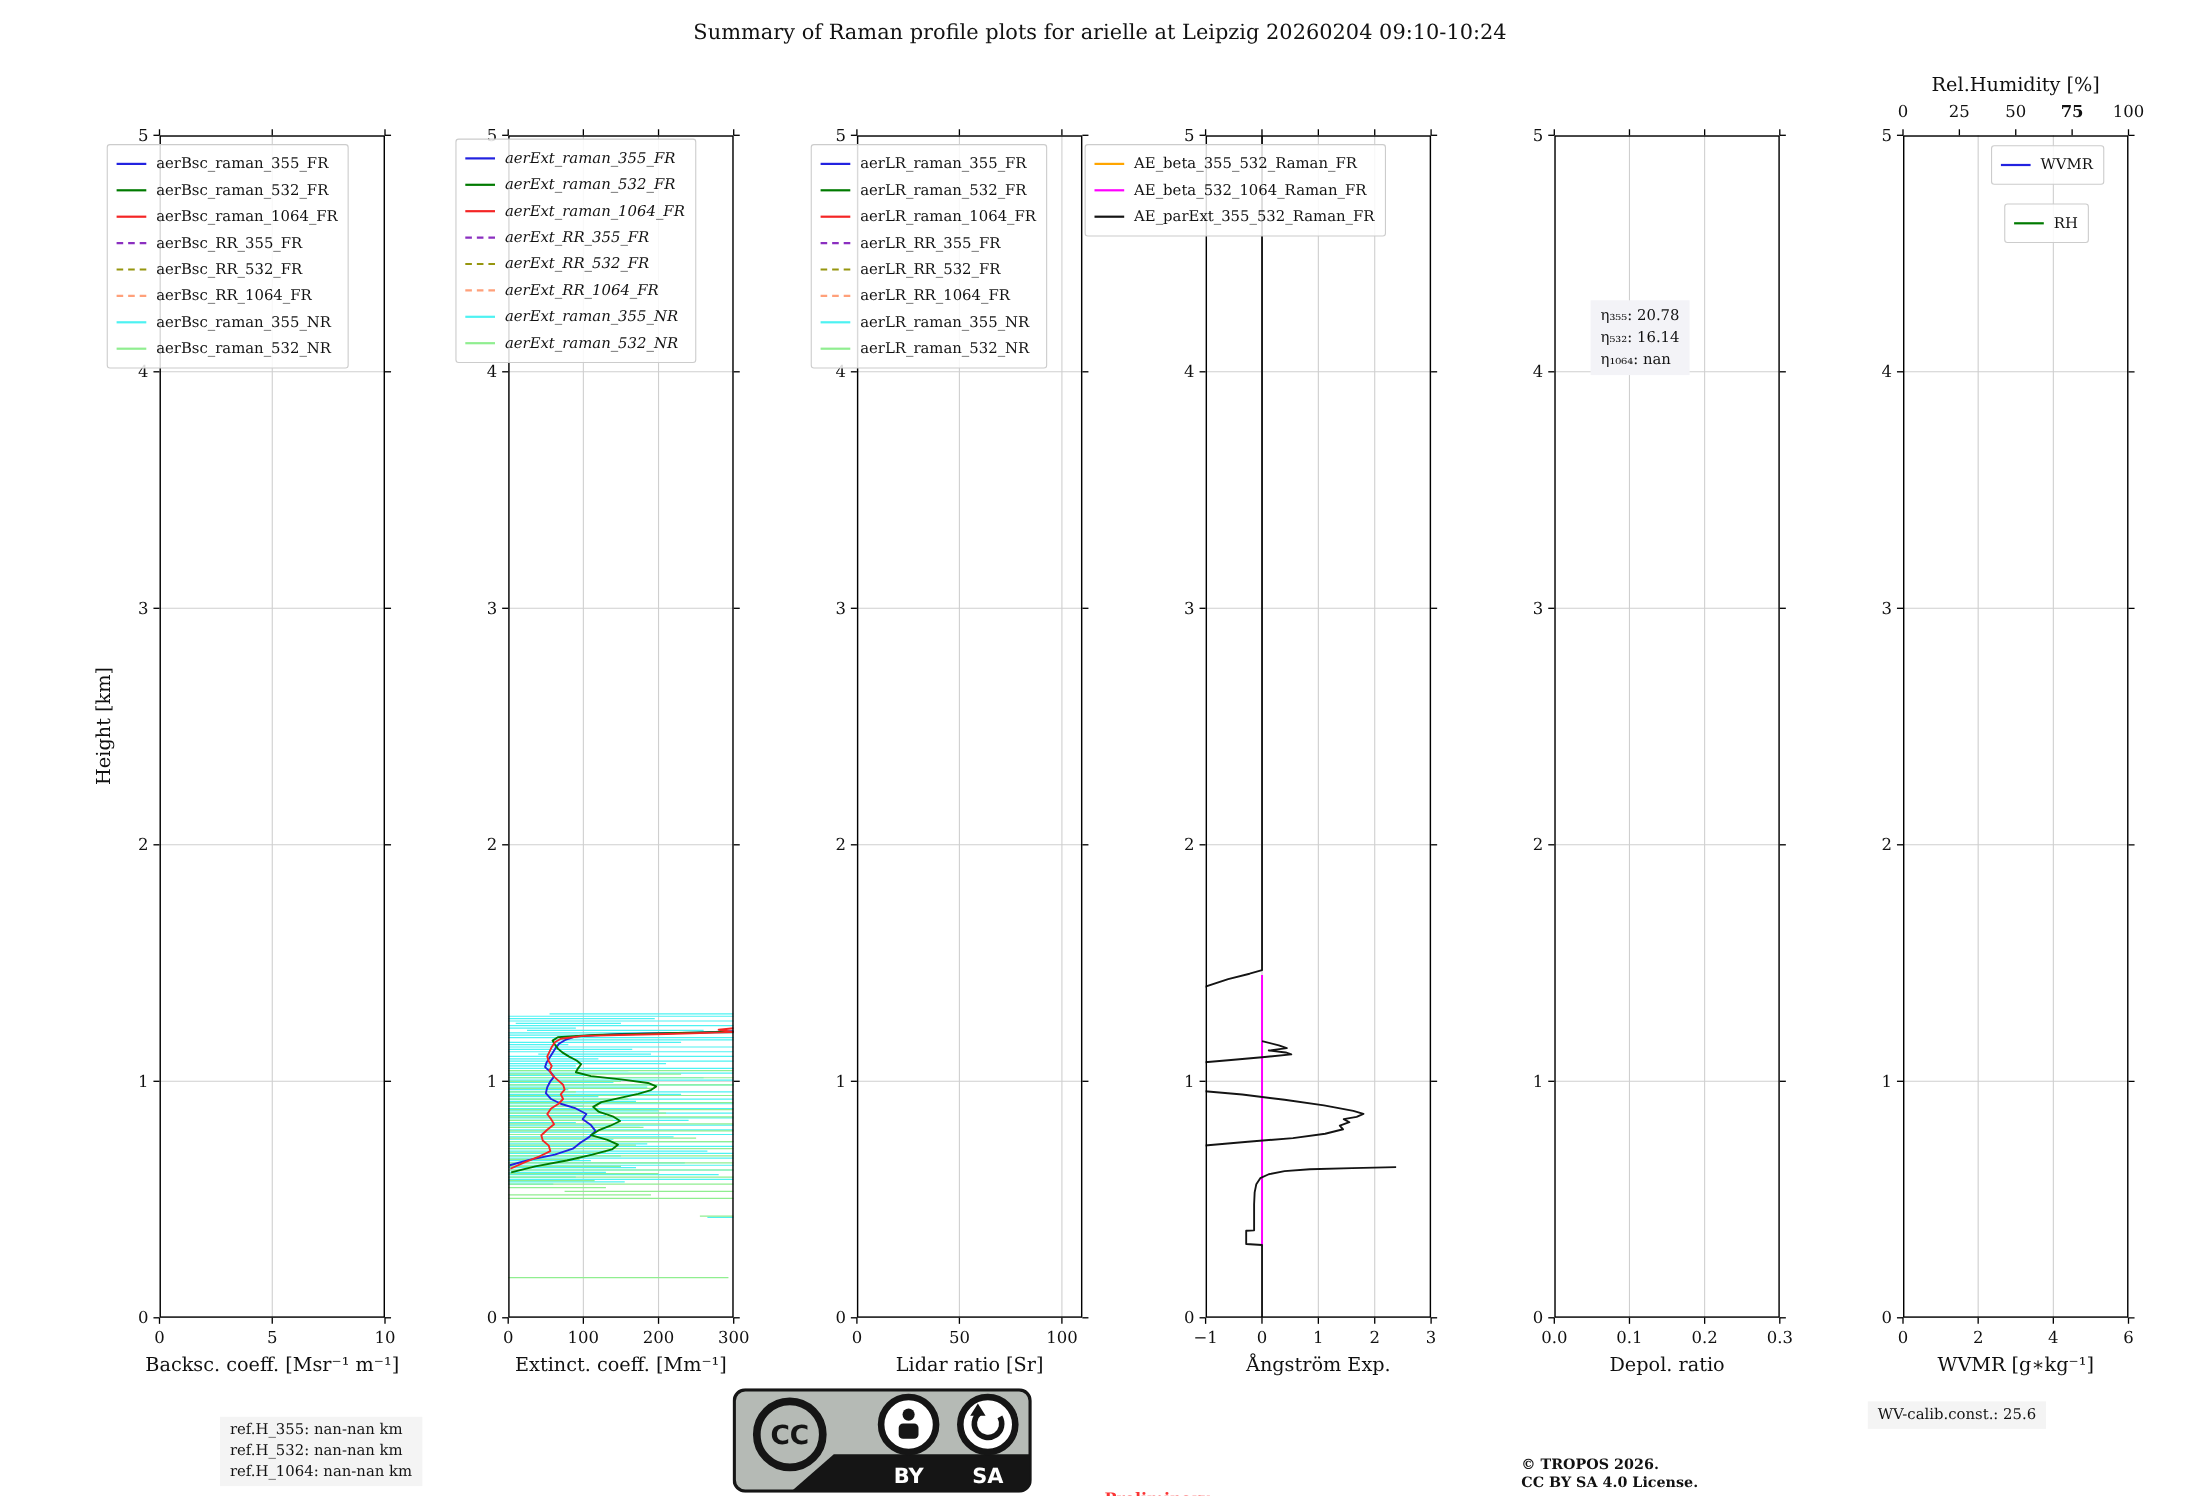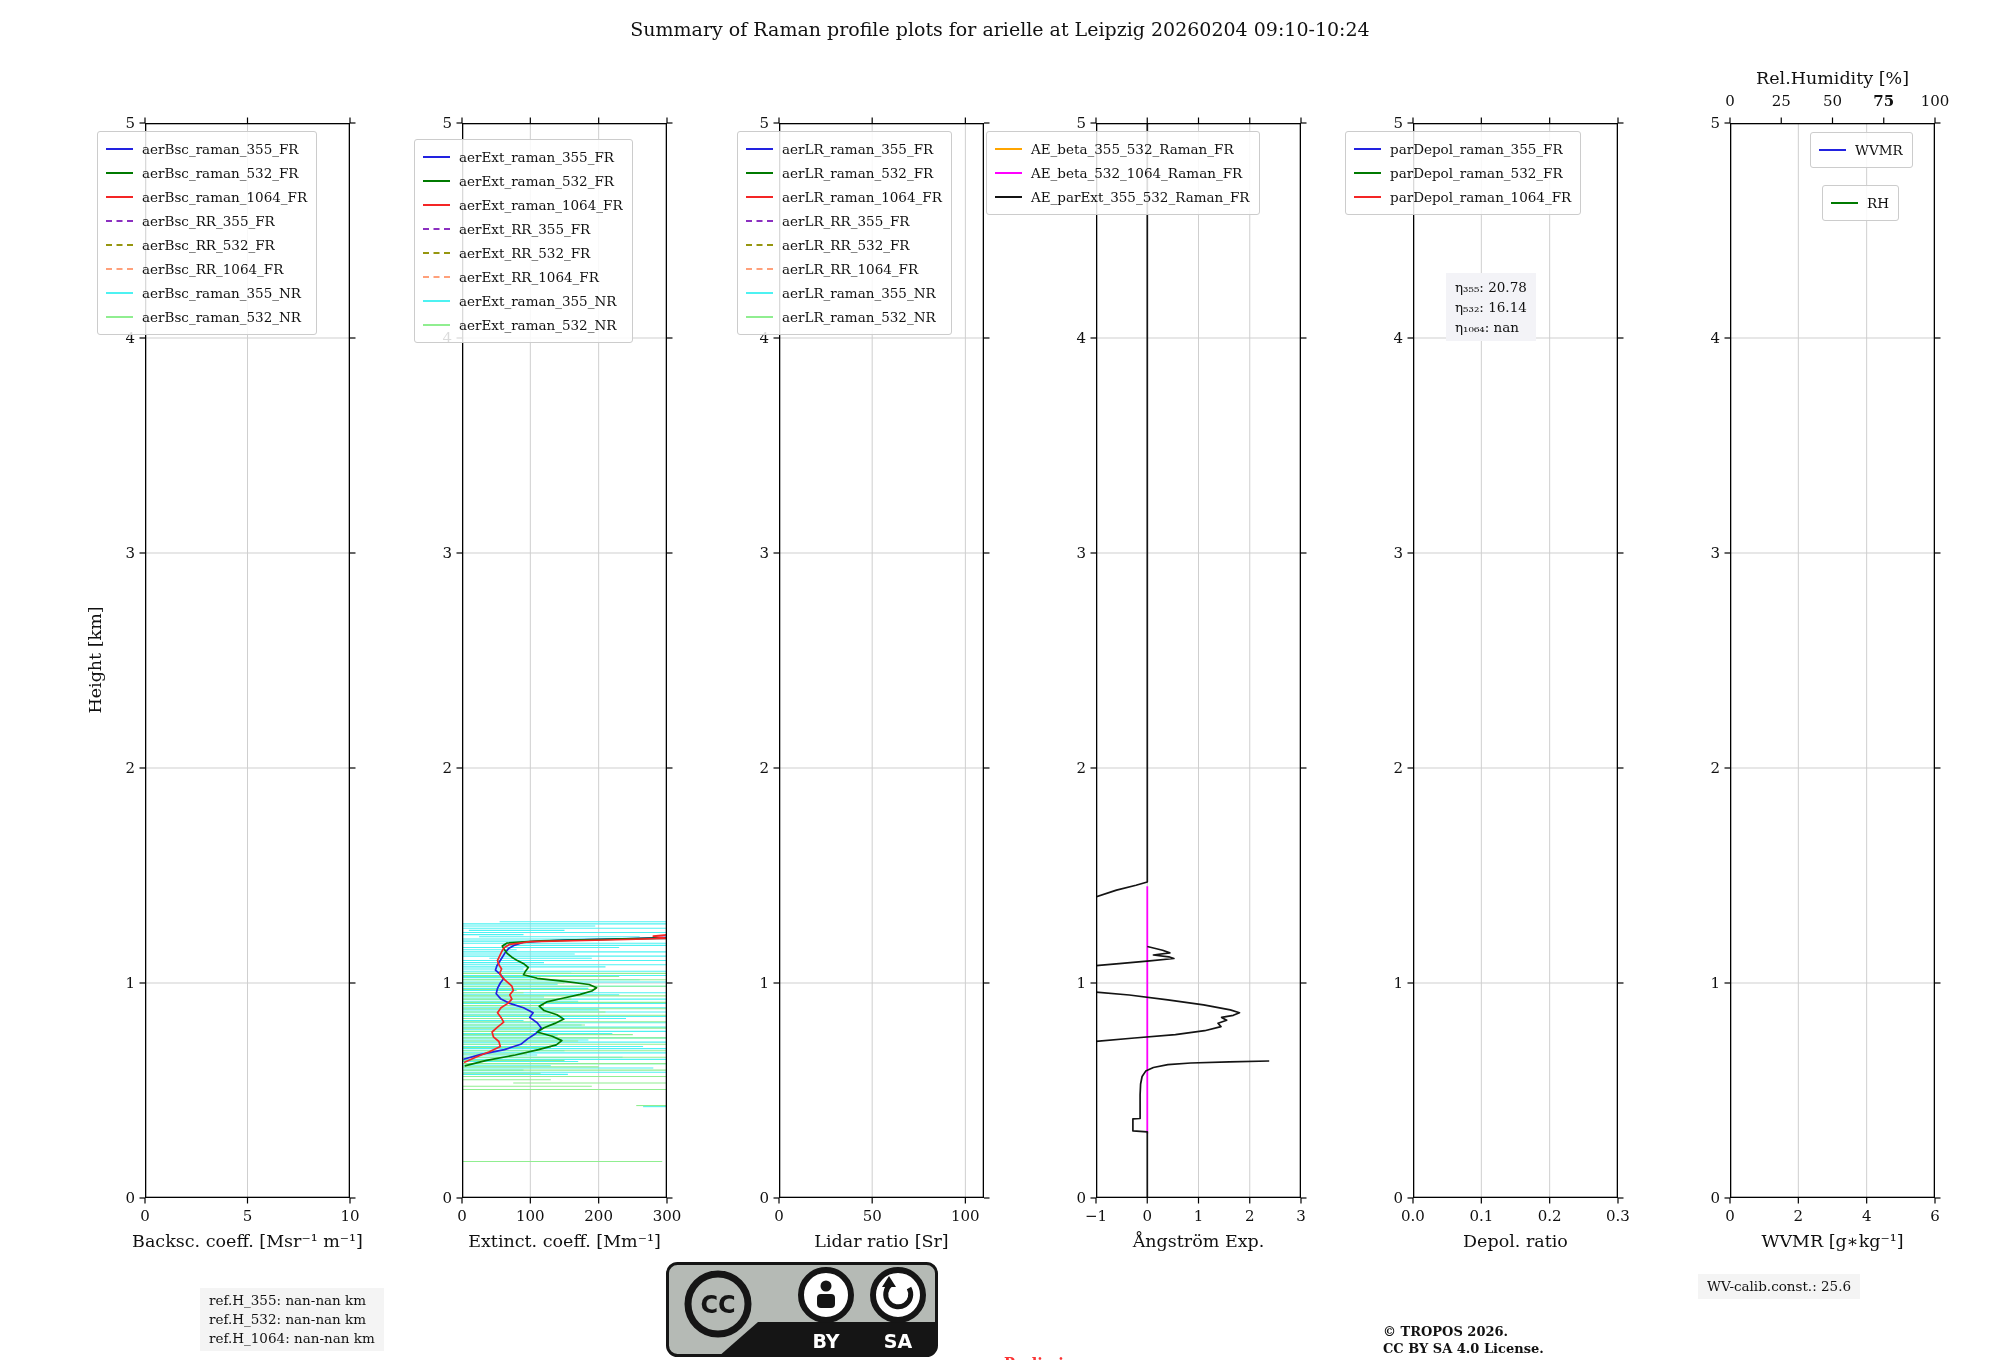--- a/index.html
+++ b/index.html
@@ -267,21 +267,21 @@
         <div class="tl" style="left: 68.3333px; top: 1084px;">100</div>
         <div class="tl" style="left: 136.667px; top: 1084px;">200</div>
         <div class="tl" style="left: 205px; top: 1084px;">300</div>
         <div class="tly" style="left: -40px; top: 1066px;">0</div>
         <div class="tly" style="left: -40px; top: 851px;">1</div>
         <div class="tly" style="left: -40px; top: 636px;">2</div>
         <div class="tly" style="left: -40px; top: 421px;">3</div>
         <div class="tly" style="left: -40px; top: 206px;">4</div>
         <div class="tly" style="left: -40px; top: -9px;">5</div>
         <div class="axlab" style="left: -47.5px; top: 1108px;">Extinct. coeff. [Mm⁻¹]</div>
-        <div class="legend" style="left: -48px; top: 16px;">
+        <div class="legend" style="left: -48px; top: 3px; font-style: italic;">
           <div class="litem">
             <span class="lswatch" style="border-top-color: rgb(34, 34, 224);"></span>
             <span class="llabel">aerExt_raman_355_FR</span>
           </div>
           <div class="litem">
             <span class="lswatch" style="border-top-color: rgb(0, 122, 0);"></span>
             <span class="llabel">aerExt_raman_532_FR</span>
           </div>
           <div class="litem">
             <span class="lswatch" style="border-top-color: rgb(244, 37, 37);"></span>
@@ -500,34 +500,20 @@
         <div class="tl" style="left: 68.3333px; top: 1084px;">0.1</div>
         <div class="tl" style="left: 136.667px; top: 1084px;">0.2</div>
         <div class="tl" style="left: 205px; top: 1084px;">0.3</div>
         <div class="tly" style="left: -40px; top: 1066px;">0</div>
         <div class="tly" style="left: -40px; top: 851px;">1</div>
         <div class="tly" style="left: -40px; top: 636px;">2</div>
         <div class="tly" style="left: -40px; top: 421px;">3</div>
         <div class="tly" style="left: -40px; top: 206px;">4</div>
         <div class="tly" style="left: -40px; top: -9px;">5</div>
         <div class="axlab" style="left: -47.5px; top: 1108px;">Depol. ratio</div>
-        <div class="legend" style="left: -68px; top: 8px;">
-          <div class="litem">
-            <span class="lswatch" style="border-top-color: rgb(34, 34, 224);"></span>
-            <span class="llabel">parDepol_raman_355_FR</span>
-          </div>
-          <div class="litem">
-            <span class="lswatch" style="border-top-color: rgb(0, 122, 0);"></span>
-            <span class="llabel">parDepol_raman_532_FR</span>
-          </div>
-          <div class="litem">
-            <span class="lswatch" style="border-top-color: rgb(244, 37, 37);"></span>
-            <span class="llabel">parDepol_raman_1064_FR</span>
-          </div>
-        </div>
         <div class="annot" style="left: 33px; top: 150px;">
           <div>η₃₅₅: 20.78</div>
           <div>η₅₃₂: 16.14</div>
           <div>η₁₀₆₄: nan</div>
         </div>
       </div>
       <div class="panel" style="left: 1730px; top: 123px;">
         <svg class="plot" width="205" height="1075">
           <defs>
             <clipPath id="clip5">

